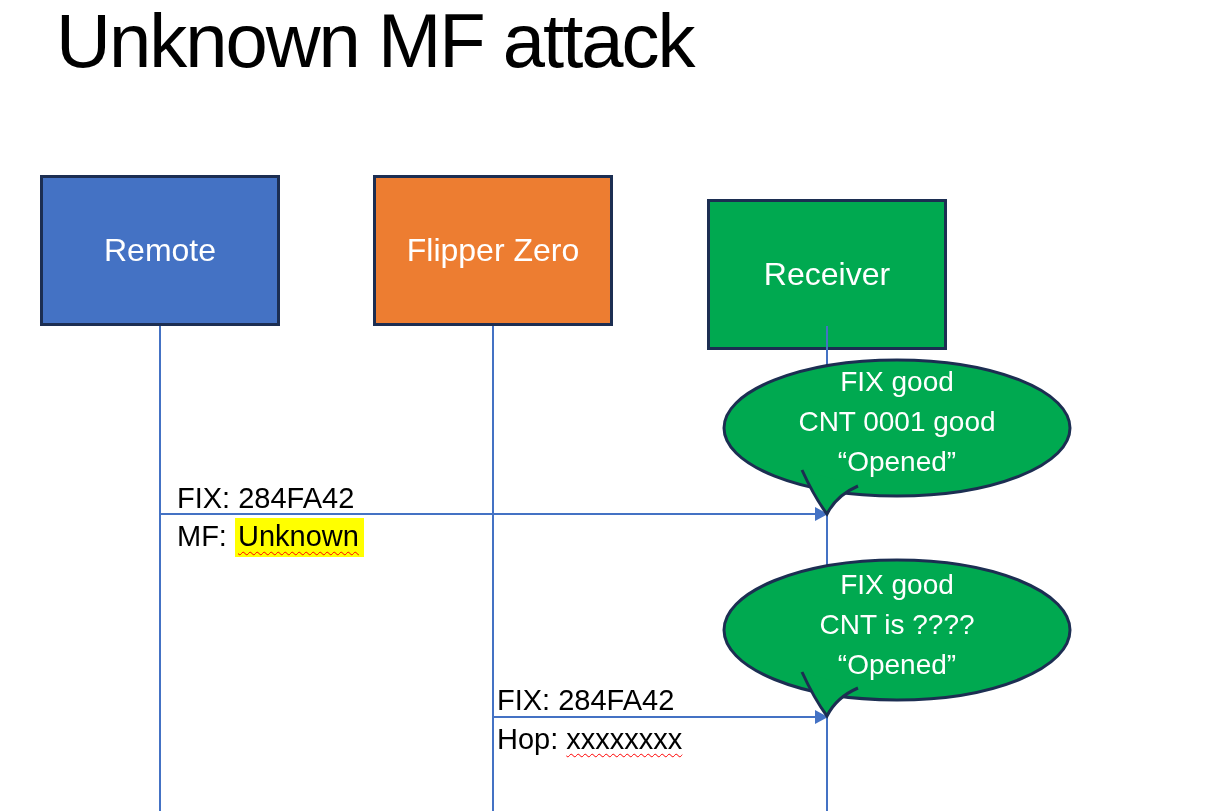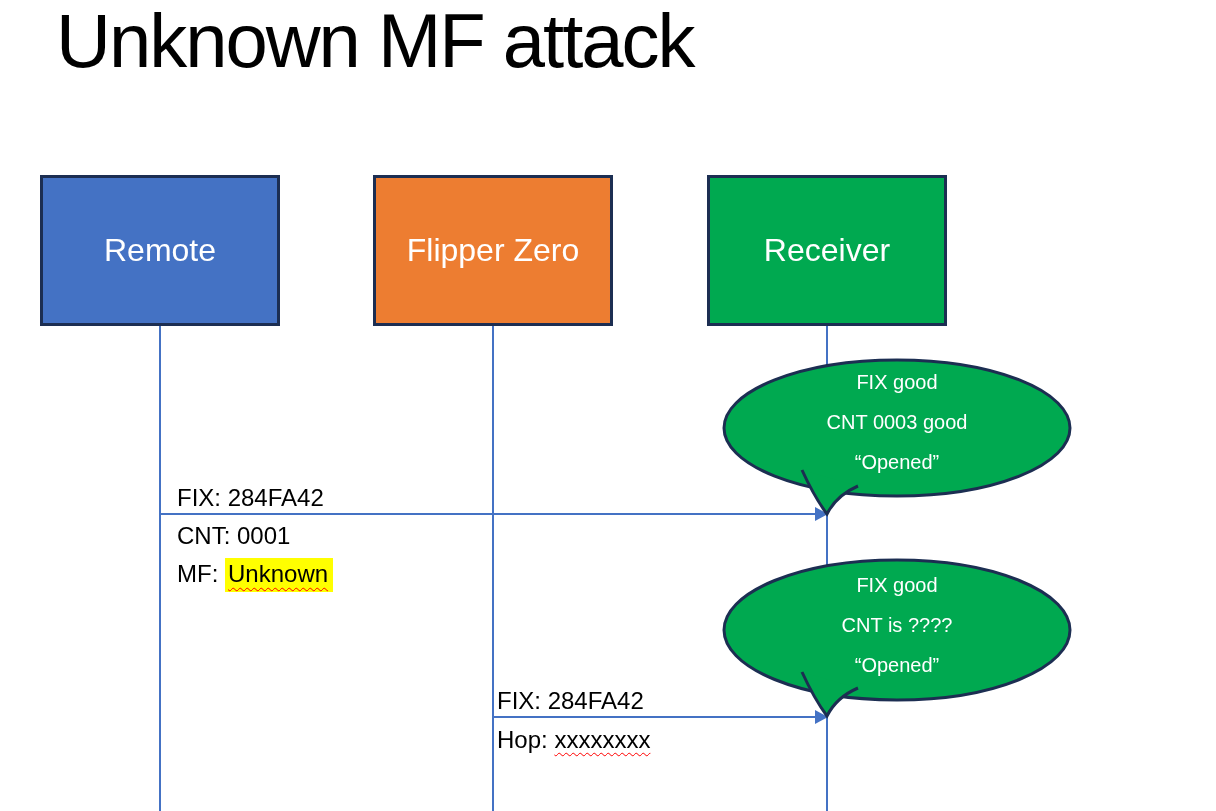--- a/index.html
+++ b/index.html
@@ -14,55 +14,55 @@
     white-space:nowrap;line-height:1.2;
   }
   
   .actor{
     position:absolute;top:175px;width:240px;height:151px;box-sizing:border-box;
     border:3px solid #1C2E52;display:flex;align-items:center;justify-content:center;
     color:#fff;font-size:32px;
   }
   .actor.remote{left:40px;background:#4472C4;}
   .actor.flipper{left:373px;background:#ED7D31;}
-  .actor.receiver{left:707px;background:#00A950;}
+  .actor.receiver{left:707px;background:#00A950;margin-top:24px;}
   
   .lifeline{position:absolute;top:326px;width:2px;height:485px;background:#4472C4;}
   .lifeline.remote{left:159px;}
   .lifeline.flipper{left:492px;}
   .lifeline.receiver{left:826px;}
   
   .arrow-line{position:absolute;height:2px;background:#4472C4;}
   .arrow-line.a1{left:160px;top:513px;width:656px;}
   .arrow-line.a2{left:493px;top:716px;width:323px;}
   .arrow-head{
     position:absolute;width:0;height:0;
     border-left:13px solid #4472C4;border-top:7px solid transparent;border-bottom:7px solid transparent;
   }
   .arrow-head.a1{left:815px;top:507px;}
   .arrow-head.a2{left:815px;top:710px;}
   
-  .msg{position:absolute;color:#000;font-size:24px;line-height:38px;white-space:nowrap;}
+  .msg{position:absolute;color:#000;font-size:29px;line-height:38px;white-space:nowrap;}
   .msg.m1{left:177px;top:479px;}
   .msg.m2{left:497px;top:681px;line-height:39px;}
   .hl{background:#FFFF00;padding:2px 5px 5px 3px;}
   .wavy{
     text-decoration-line:underline;text-decoration-style:wavy;
     text-decoration-color:#FF0000;text-decoration-thickness:1px;text-underline-offset:5px;
   }
   .wavy-only{
     text-decoration-line:underline;text-decoration-style:wavy;
     text-decoration-color:#FF0000;text-decoration-thickness:1px;text-underline-offset:4px;
   }
   
   .overlay{position:absolute;left:0;top:0;}
   .bubble-fill{fill:#00A950;stroke:#1C2E52;stroke-width:3;}
   .callout-text{
     position:absolute;left:724px;width:346px;text-align:center;
-    color:#fff;font-size:20px;line-height:40px;
+    color:#fff;font-size:28px;line-height:40px;
   }
   .callout-text.c1{top:362px;}
   .callout-text.c2{top:565px;}
 </style>
 </head>
 <body>
 
 <div class="slide">
 
   <h1 class="slide-title">Unknown MF attack</h1>
@@ -84,23 +84,20 @@
   <div class="arrow-line a1"></div>
   <div class="arrow-head a1"></div>
   <div class="arrow-line a2"></div>
   <div class="arrow-head a2"></div>
 
   <div class="msg m1">
     <div>
       <span>FIX: 284FA42</span>
     </div>
     <div>
-      <span>CNT: 0001</span>
-    </div>
-    <div>
       <span>MF: </span><span class="hl wavy">Unknown</span>
     </div>
   </div>
 
   <div class="msg m2">
     <div>
       <span>FIX: 284FA42</span>
     </div>
     <div>
       <span>Hop: </span><span class="wavy-only">xxxxxxxx</span>
@@ -113,21 +110,21 @@
       <path class="bubble-fill" d="M802 470 C812 492 818 502 827 514 C833 502 844 492 858 486"></path>
     </g>
     <g>
       <ellipse class="bubble-fill" cx="897" cy="630" rx="173" ry="70"></ellipse>
       <path class="bubble-fill" d="M802 672 C812 694 818 704 827 716 C833 704 844 694 858 688"></path>
     </g>
   </svg>
 
   <div class="callout-text c1">
     <div>FIX good</div>
-    <div>CNT 0003 good</div>
+    <div>CNT 0001 good</div>
     <div>“Opened”</div>
   </div>
   <div class="callout-text c2">
     <div>FIX good</div>
     <div>CNT is ????</div>
     <div>“Opened”</div>
   </div>
 
 </div>
 

